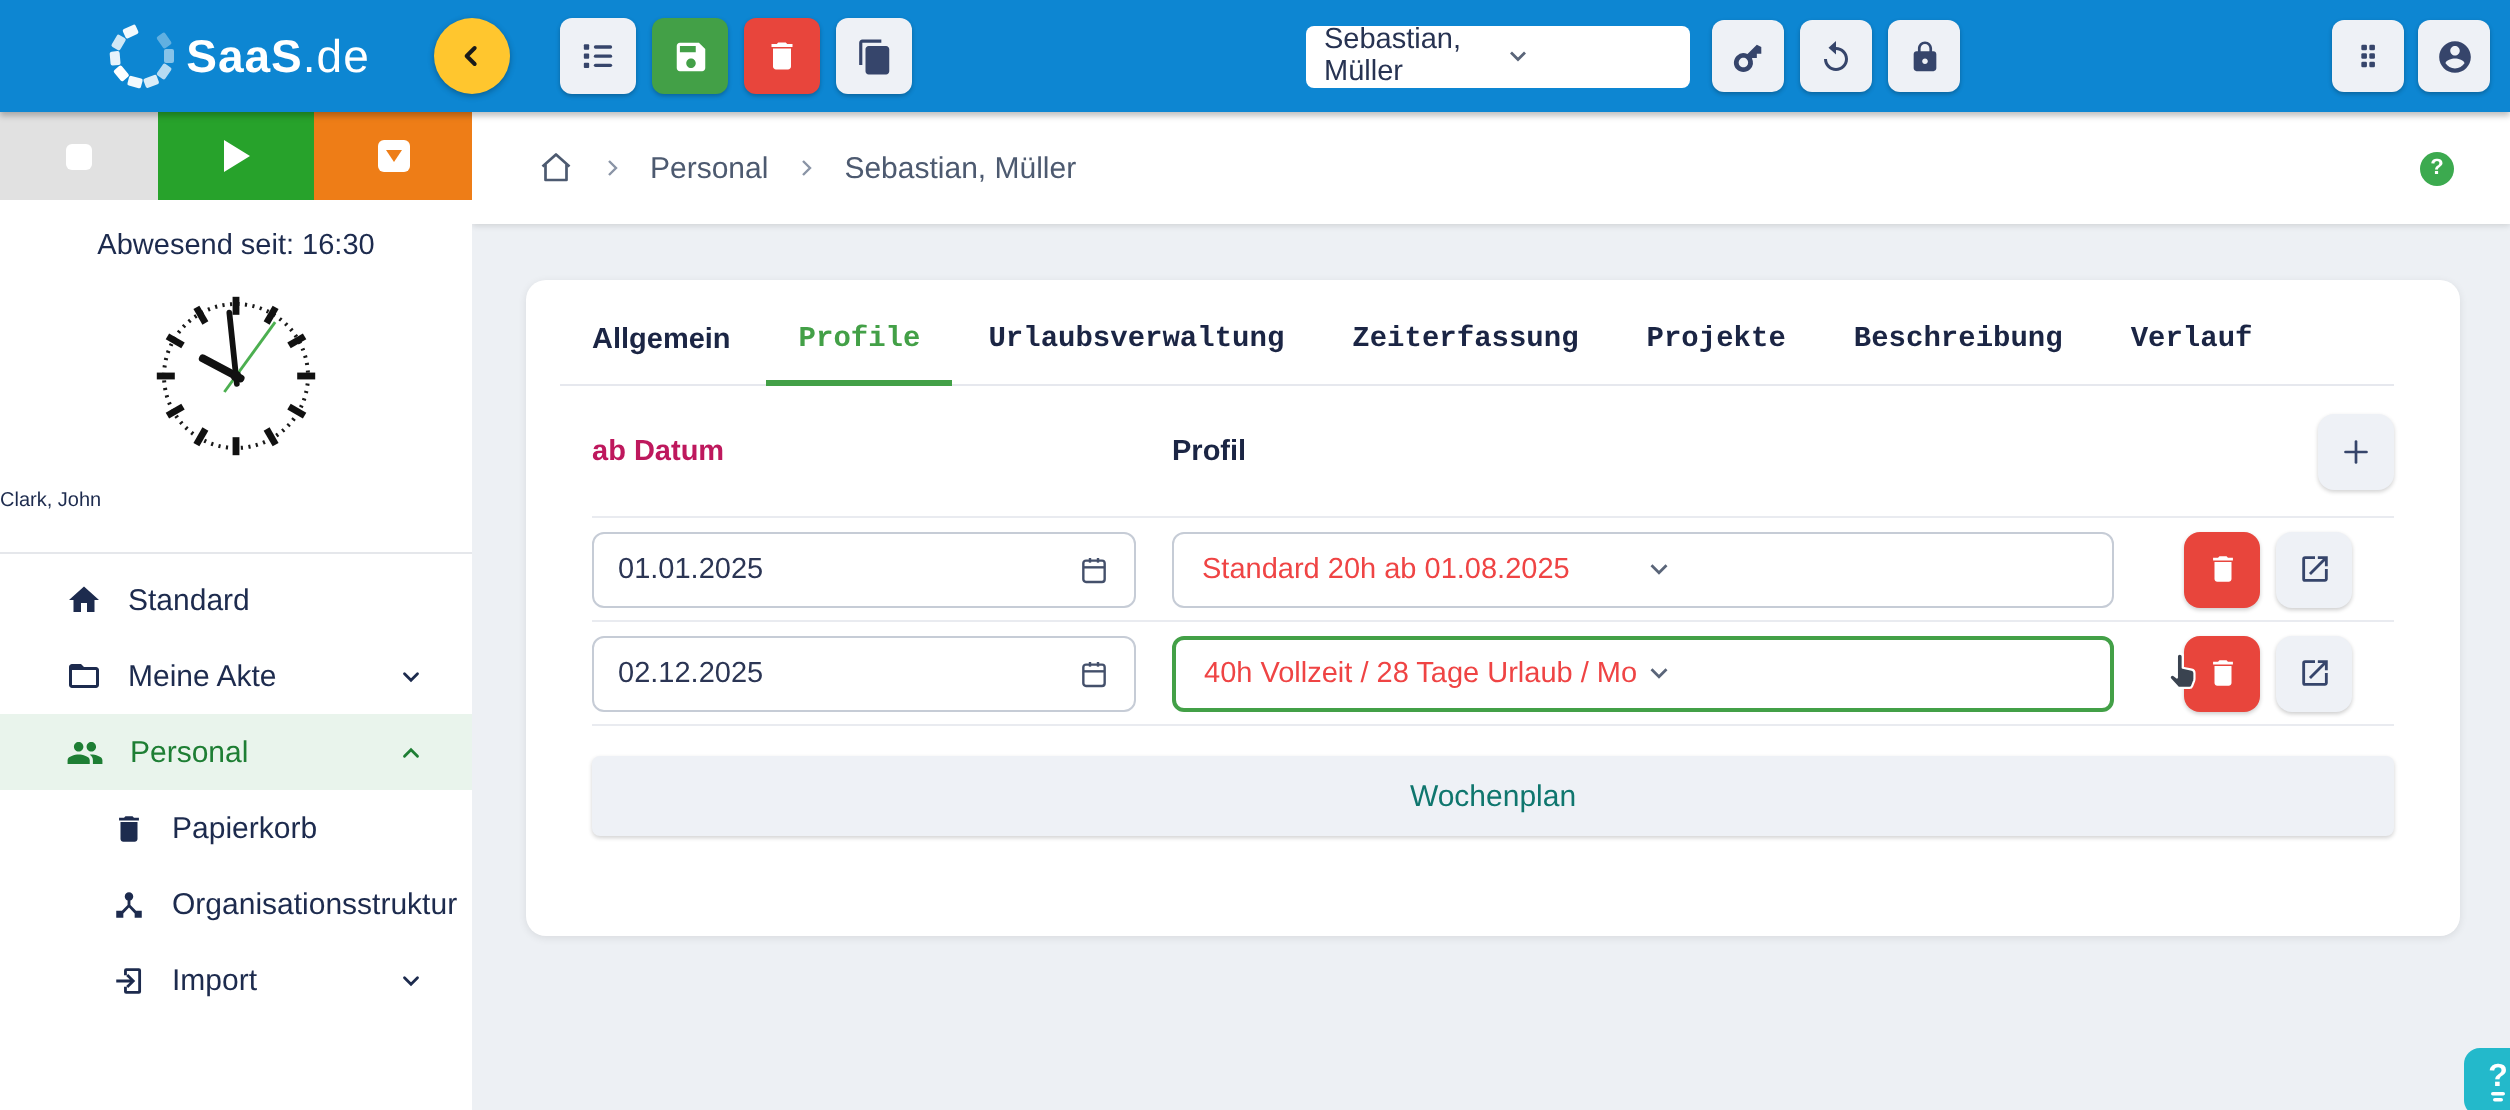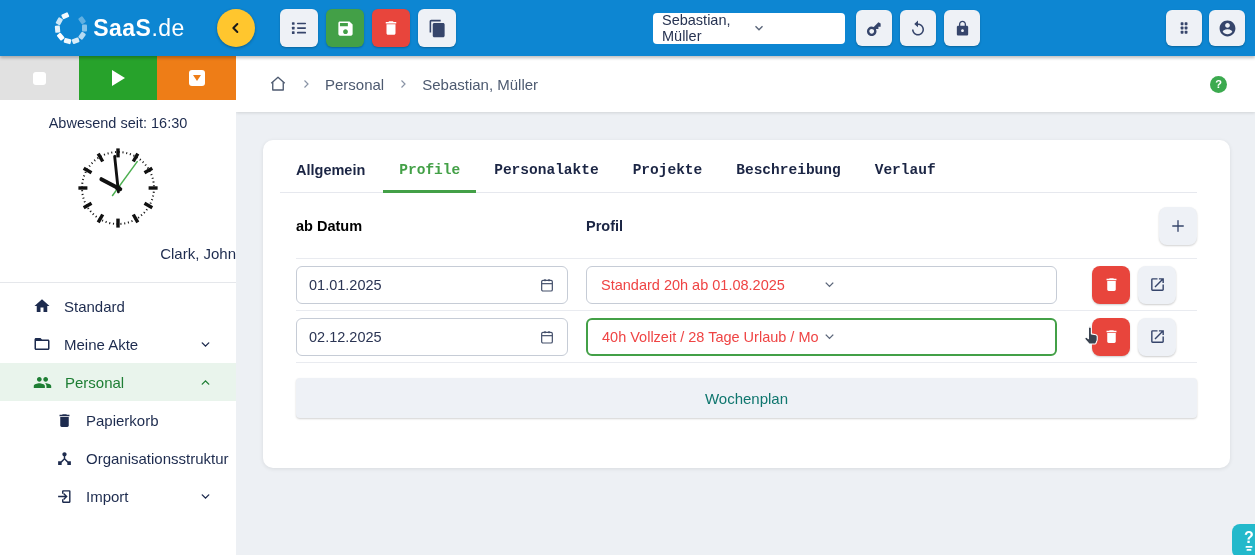--- a/index.html
+++ b/index.html
@@ -33,21 +33,21 @@
   .seg { flex:1; display:flex; align-items:center; justify-content:center; cursor:pointer; }
   .seg-gray { background:#e1e1e1; }
   .seg-green { background:#27a22b; }
   .seg-orange { background:#ee7d17; }
   .white-sq { width:13px; height:13px; background:#fff; border-radius:3px; }
   .play-tri { width:0; height:0; border-left:13px solid #fff; border-top:8px solid transparent; border-bottom:8px solid transparent; }
   .drop-sq { width:16px; height:16px; background:#fff; border-radius:3px; display:flex; align-items:center; justify-content:center; }
   .drop-sq i { width:0; height:0; border-left:4px solid transparent; border-right:4px solid transparent; border-top:6px solid #ee7d17; }
   .absent { text-align:center; margin-top:15px; font-size:14.5px; color:#1d2b4e; }
   .clockwrap { display:flex; justify-content:center; margin-top:12px; }
-  .clock-user { text-align:right; margin-top:12px; font-size:15px; color:#1d2b4e; }
+  .clock-user { text-align:left; margin-top:12px; font-size:10px; color:#1d2b4e; }
   .side-div { border-top:1px solid #e5e7eb; margin-top:20px; }
   .nav { padding-top:4px; }
   .nav-item { display:flex; align-items:center; height:38px; padding-left:33px; gap:13px; cursor:pointer;
               font-size:15px; color:#1d2b4e; font-weight:500; }
   .nav-item.indent { padding-left:56px; }
   .nav-item.active { background:#e9f4ec; color:#1e7e34; }
   .nav-chev { margin-left:auto; margin-right:24px; display:flex; }
 
   
   .main { position:absolute; left:236px; top:56px; width:1019px; height:499px; }
@@ -60,21 +60,21 @@
 
   .card { margin:28px 25px 0 27px; background:#fff; border-radius:10px; box-shadow:0 1px 4px rgba(0,0,0,.09);
           padding:0 33px; height:328px; }
   .tabs { display:flex; margin-left:-16px; padding-top:22px; border-bottom:1px solid #e6e8ee; }
   .tab { padding:0 16px 14px; font-size:14.5px; font-weight:700; color:#1b2544; cursor:pointer; position:relative; white-space:nowrap; }
   .tab + .tab { margin-left:2px;font-family:Liberation Mono, monospace; }
   .tab.active { color:#43a047; }
   .tab.active::after { content:""; position:absolute; left:0; right:0; bottom:-1px; height:3px; background:#43a047; }
 
   .thead { display:flex; align-items:center; height:66px; border-bottom:1px solid #e9ebf0; }
-  .thead .c1 { width:290px; font-size:14.5px; font-weight:700; color:#000000; }
+  .thead .c1 { width:290px; font-size:14.5px; font-weight:700; color:#be185d; }
   .thead .c2 { flex:1; font-size:14.5px; font-weight:700; color:#1b2544; }
   .add-btn { width:38px; height:38px; background:#eef1f6; border:none; border-radius:8px; cursor:pointer;
              display:flex; align-items:center; justify-content:center; box-shadow:0 1px 2px rgba(0,0,0,.18); }
   .trow { display:flex; align-items:center; height:52px; border-bottom:1px solid #e9ebf0; position:relative; }
   .date-field { width:272px; height:38px; border:1px solid #c6ccd6; border-radius:6px; display:flex;
                 align-items:center; padding:0 12px; margin-right:18px; background:#fff; }
   .date-field input { border:none; outline:none; flex:1; font-size:14.5px; color:#2b3554; font-family:"Liberation Sans",sans-serif; background:transparent; }
   .sel { width:471px; height:38px; border:1px solid #c6ccd6; border-radius:6px; display:flex; align-items:center;
          padding:0 14px; font-size:14.5px; color:#ef4444; cursor:pointer; background:#fff; }
   .sel span { flex:1; white-space:nowrap; overflow:hidden; }
@@ -357,21 +357,22 @@
       </div>
       <div class="help-dot">
           <span>?</span>
         </div>
     </div>
 
     <section class="card">
       <div class="tabs">
         <div class="tab">Allgemein</div>
         <div class="tab active">Profile</div>
-        <div class="tab">Personalakte</div>
+        <div class="tab">Urlaubsverwaltung</div>
+        <div class="tab">Zeiterfassung</div>
         <div class="tab">Projekte</div>
         <div class="tab">Beschreibung</div>
         <div class="tab">Verlauf</div>
       </div>
 
       <div class="thead">
         <div class="c1">ab Datum</div>
         <div class="c2">Profil</div>
         <button class="add-btn">
           <span style="display:flex">

